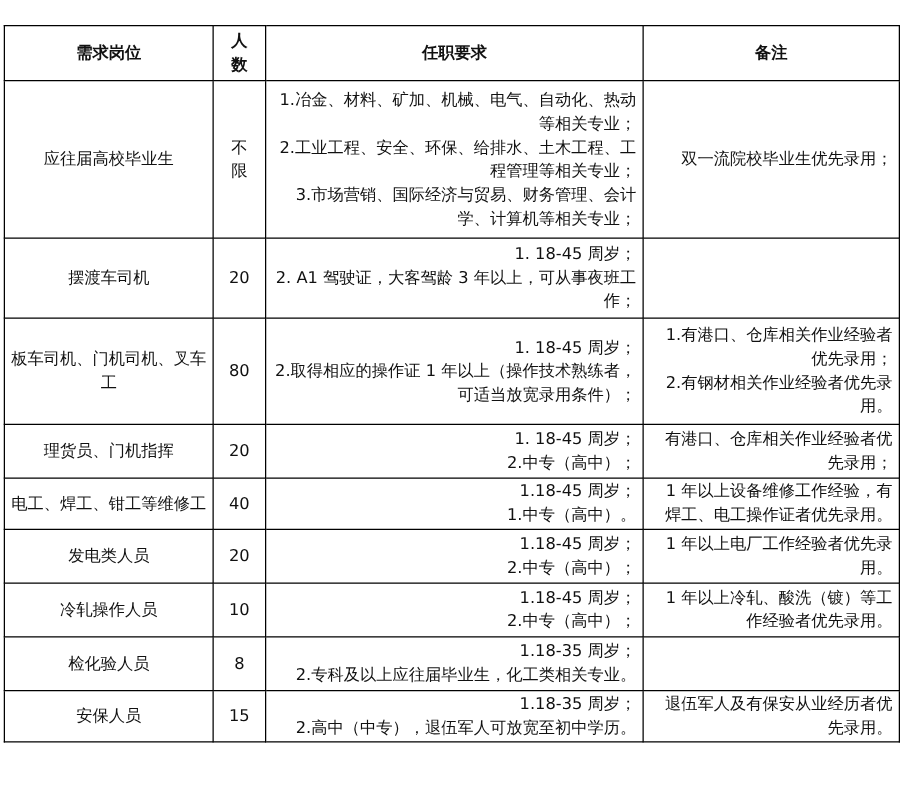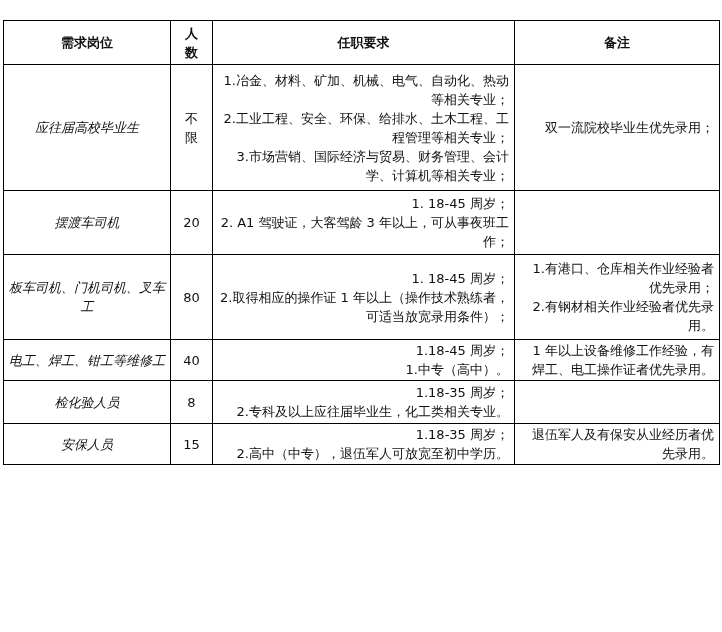--- a/index.html
+++ b/index.html
@@ -12,21 +12,21 @@
   }
   table.jobs td, table.jobs th {
     border: 1px solid #000;
     font-size: 13px; line-height: 19px;
     padding: 1px 5px;
     vertical-align: middle;
     overflow: hidden;
   }
   table.jobs th { font-weight: bold; text-align: center; font-size: 13px; height: 41px; }
   th.count-head { line-height: 18px; padding: 0; }
-  td.position { text-align: center; font-style: italic; }
+  td.position { text-align: center; }
   td.count { text-align: center; padding: 1px 2px; }
   td.req, td.note { text-align: right; }
   .line { display: block; }
   col.c1 { width: 167px; } col.c2 { width: 42px; } col.c3 { width: 302px; } col.c4 { width: 205px; }
 </style>
 </head>
 <body>
 
 <table class="jobs">
   <colgroup>
@@ -80,35 +80,68 @@
       <td class="req">
         <span class="line">1. 18-45 周岁；</span>
         <span class="line">2.取得相应的操作证 1 年以上（操作技术熟练者，可适当放宽录用条件）；</span>
       </td>
       <td class="note">
         <span class="line">1.有港口、仓库相关作业经验者优先录用；</span>
         <span class="line">2.有钢材相关作业经验者优先录用。</span>
       </td>
     </tr>
 
+    <tr style="height:43px">
+      <td class="position">理货员、门机指挥</td>
+      <td class="count">20</td>
+      <td class="req">
+        <span class="line">1. 18-45 周岁；</span>
+        <span class="line">2.中专（高中）；</span>
+      </td>
+      <td class="note">
+        <span class="line">有港口、仓库相关作业经验者优先录用；</span>
+      </td>
+    </tr>
 
 
     <tr style="height:36px">
       <td class="position">电工、焊工、钳工等维修工</td>
       <td class="count">40</td>
       <td class="req">
         <span class="line">1.18-45 周岁；</span>
         <span class="line">1.中专（高中）。</span>
       </td>
       <td class="note">
         <span class="line">1 年以上设备维修工作经验，有焊工、电工操作证者优先录用。</span>
       </td>
     </tr>
 
+    <tr style="height:43px">
+      <td class="position">发电类人员</td>
+      <td class="count">20</td>
+      <td class="req">
+        <span class="line">1.18-45 周岁；</span>
+        <span class="line">2.中专（高中）；</span>
+      </td>
+      <td class="note">
+        <span class="line">1 年以上电厂工作经验者优先录用。</span>
+      </td>
+    </tr>
 
+    <tr style="height:43px">
+      <td class="position">冷轧操作人员</td>
+      <td class="count">10</td>
+      <td class="req">
+        <span class="line">1.18-45 周岁；</span>
+        <span class="line">2.中专（高中）；</span>
+      </td>
+      <td class="note">
+        <span class="line">1 年以上冷轧、酸洗（镀）等工作经验者优先录用。</span>
+      </td>
+    </tr>
 
     <tr style="height:43px">
       <td class="position">检化验人员</td>
       <td class="count">8</td>
       <td class="req">
         <span class="line">1.18-35 周岁；</span>
         <span class="line">2.专科及以上应往届毕业生，化工类相关专业。</span>
       </td>
       <td class="note"></td>
     </tr>

